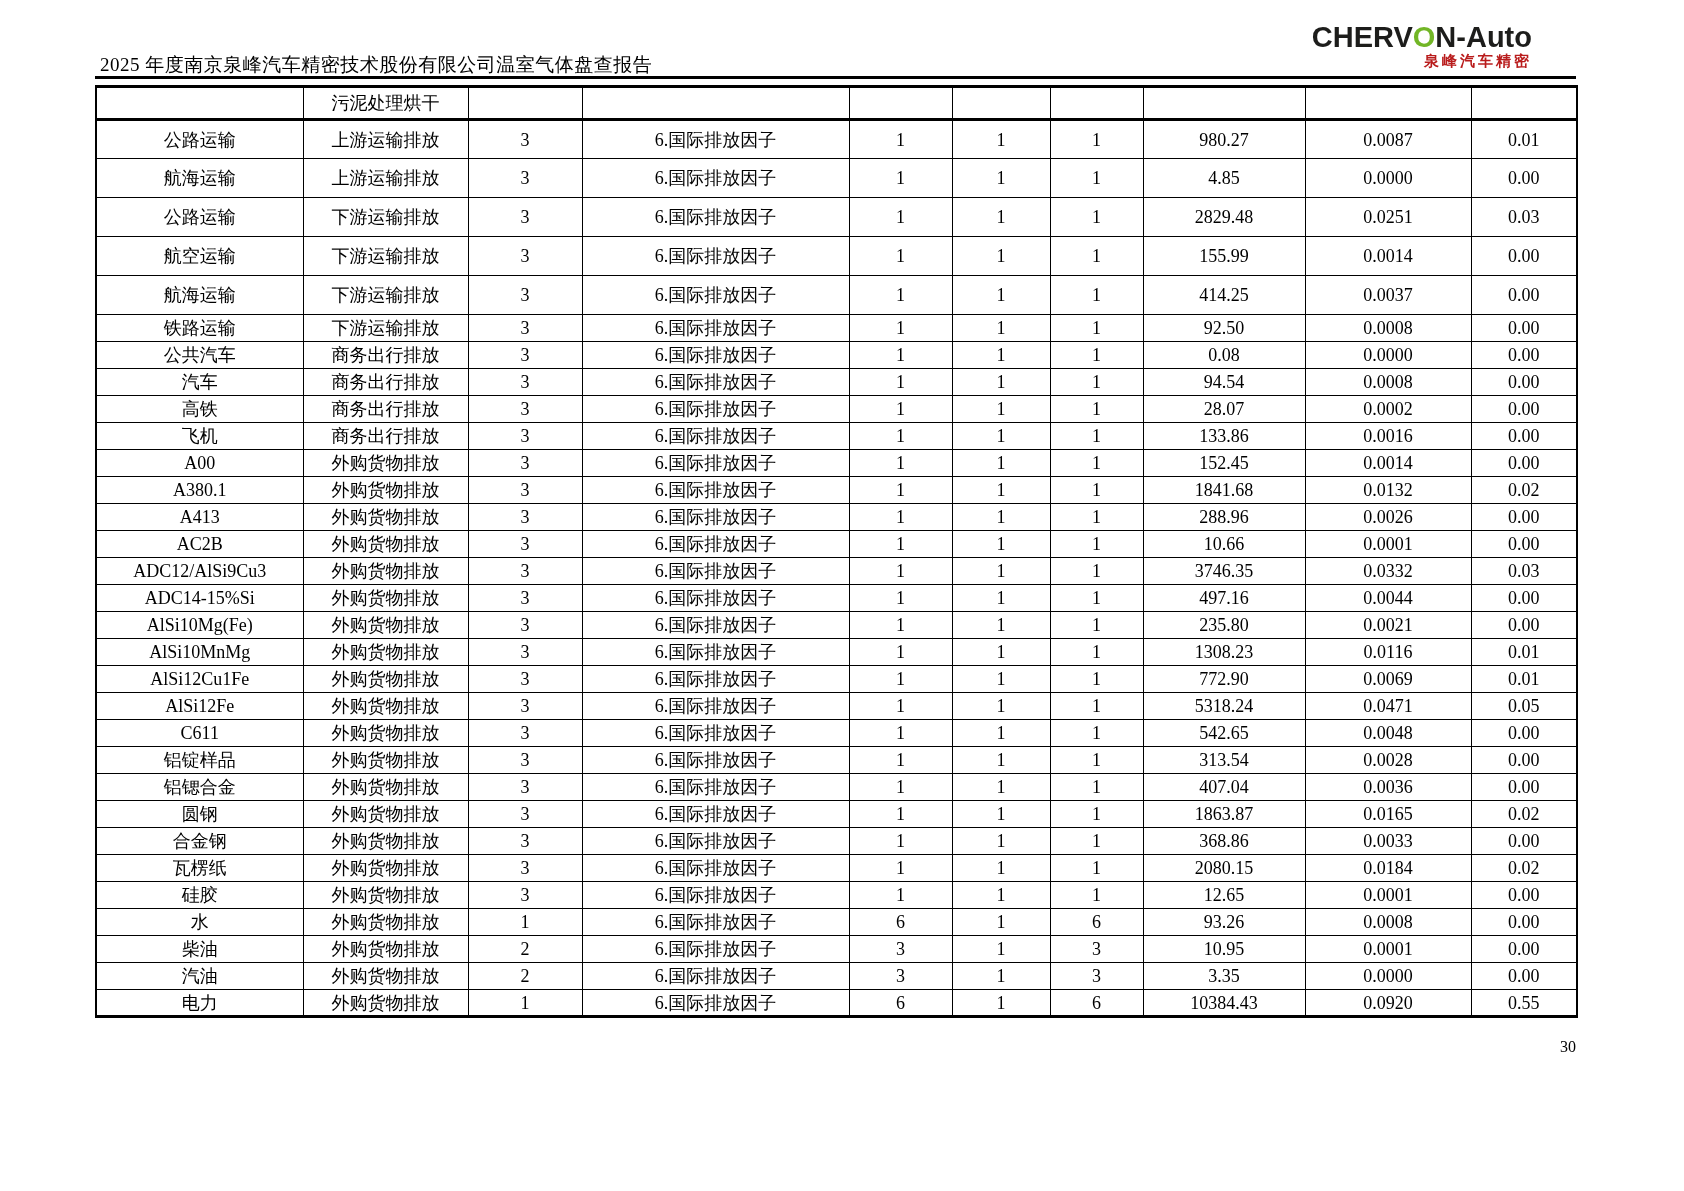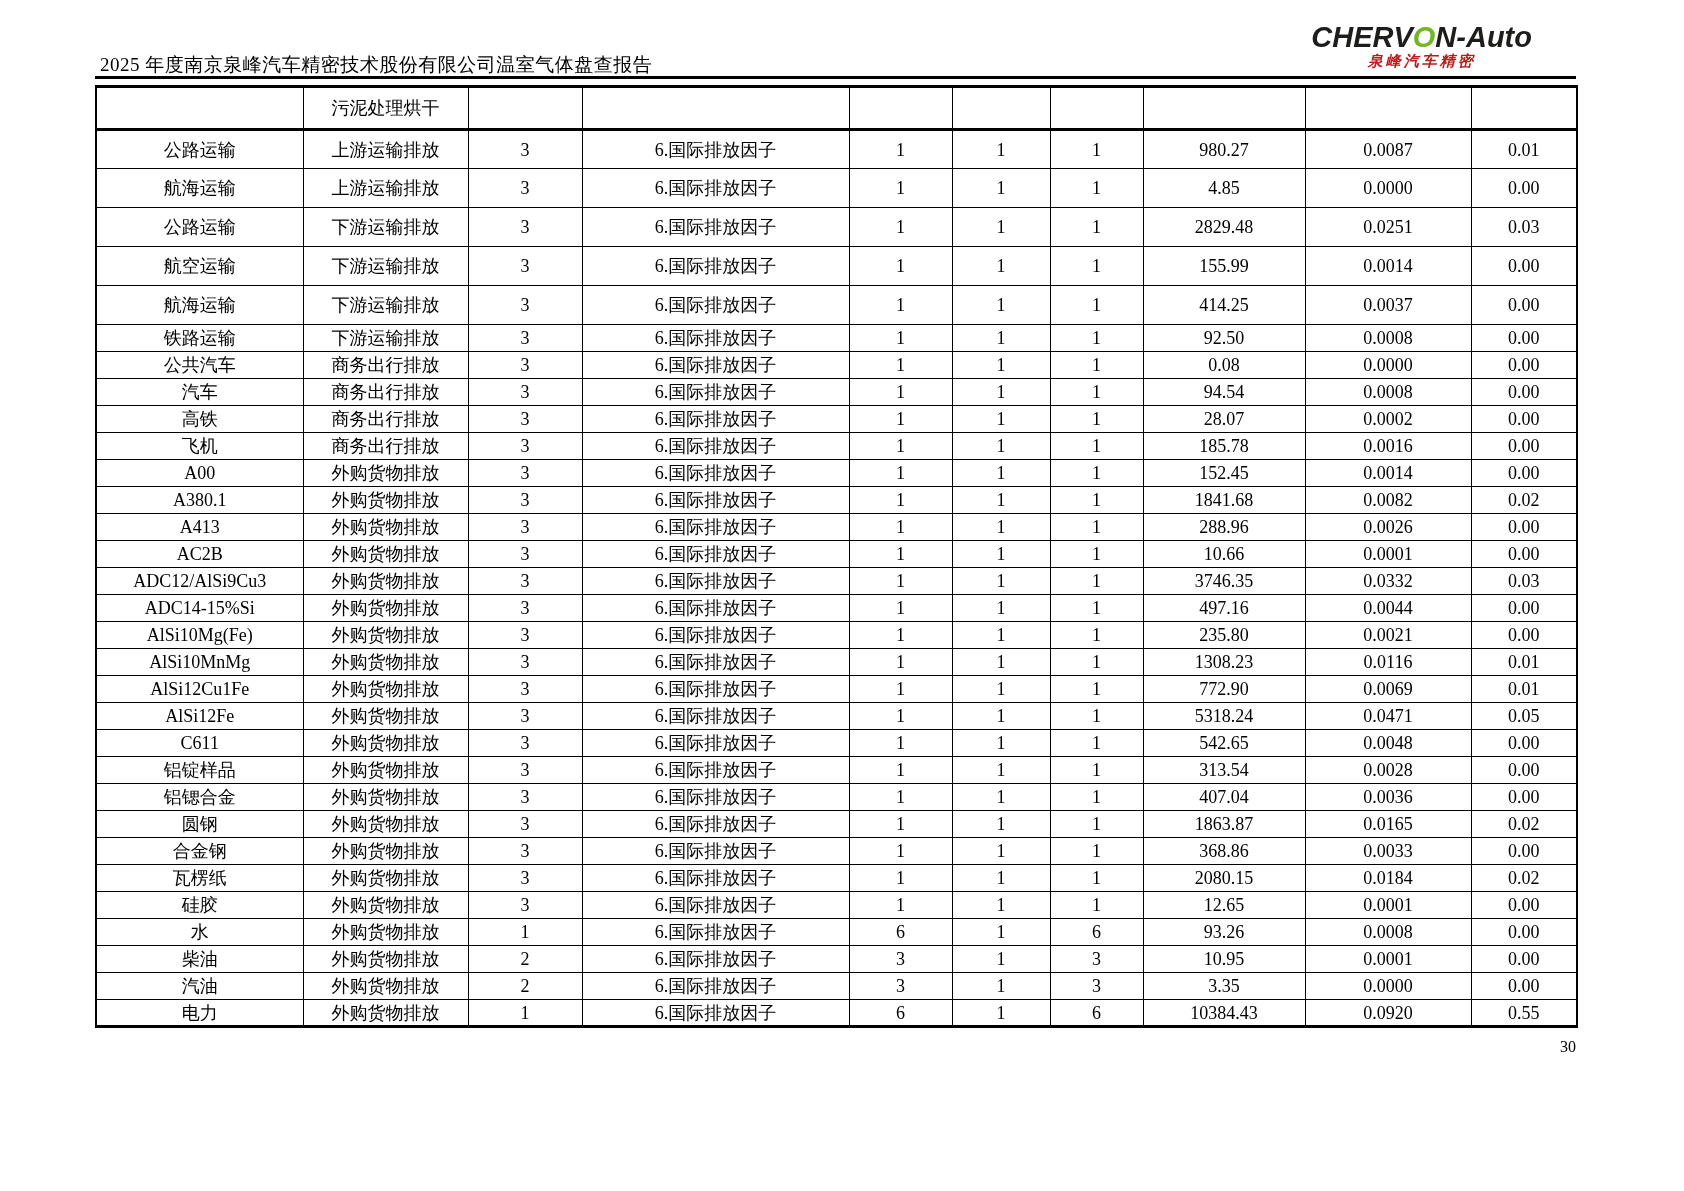--- a/index.html
+++ b/index.html
@@ -5,43 +5,43 @@
   * { margin: 0; padding: 0; box-sizing: border-box; }
   html, body { width: 1684px; height: 1191px; background: #ffffff; position: relative;
                font-family: "Liberation Serif", "DejaVu Serif", serif; color: #000; }
 
   
   .doc-title {
     position: absolute; left: 100px; top: 52px;
     font-size: 19px; letter-spacing: 0.5px; white-space: nowrap;
   }
   .logo {
-    position: absolute; right: 152px; top: 22px; text-align: center;
+    position: absolute; right: 152px; top: 22px; text-align: right;
     font-family: "Liberation Sans", "DejaVu Sans", sans-serif;
-    font-style: italic; line-height: 1.05;
+    line-height: 1.05;
   }
   .logo .wordmark { font-size: 29px; font-weight: 900; letter-spacing: 0px; white-space: nowrap; }
   .logo .subtitle { font-size: 15px; font-weight: 700; letter-spacing: 3px; margin-top: 1px; }
 
   .title-rule {
     position: absolute; left: 95px; top: 76px; width: 1481px; height: 3px; background: #000;
   }
 
   
   .tbl-wrap { position: absolute; left: 95px; top: 85px; }
   table.emission {
     border-collapse: collapse; table-layout: fixed; width: 1481px;
     font-size: 18px; line-height: 1;
   }
   table.emission td {
     border: 1px solid #000; text-align: center; vertical-align: middle;
     overflow: hidden; white-space: nowrap; padding: 0 2px;
   }
   table.emission { border: 2px solid #000; border-top: 3px solid #000; border-bottom: 3px solid #000; }
-  tr.carryover { height: 43px; }
+  tr.carryover { height: 33px; }
   tr.carryover td { border-bottom: 3px solid #000; }
   tr.tall  { height: 39px; font-family: Liberation Serif, serif; }
   tr.small { height: 27px; }
 
   .page-number {
     position: absolute; left: 95px; top: 1038px; width: 1481px;
     text-align: right; font-size: 16px;
   }
 </style>
 </head>
@@ -192,21 +192,21 @@
           <td>0.00</td>
         </tr>
         <tr class="small">
           <td>飞机</td>
           <td>商务出行排放</td>
           <td>3</td>
           <td>6.国际排放因子</td>
           <td>1</td>
           <td>1</td>
           <td>1</td>
-          <td>185.78</td>
+          <td>133.86</td>
           <td>0.0016</td>
           <td>0.00</td>
         </tr>
         <tr class="small">
           <td>A00</td>
           <td>外购货物排放</td>
           <td>3</td>
           <td>6.国际排放因子</td>
           <td>1</td>
           <td>1</td>
@@ -217,21 +217,21 @@
         </tr>
         <tr class="small">
           <td>A380.1</td>
           <td>外购货物排放</td>
           <td>3</td>
           <td>6.国际排放因子</td>
           <td>1</td>
           <td>1</td>
           <td>1</td>
           <td>1841.68</td>
-          <td>0.0082</td>
+          <td>0.0132</td>
           <td>0.02</td>
         </tr>
         <tr class="small">
           <td>A413</td>
           <td>外购货物排放</td>
           <td>3</td>
           <td>6.国际排放因子</td>
           <td>1</td>
           <td>1</td>
           <td>1</td>

